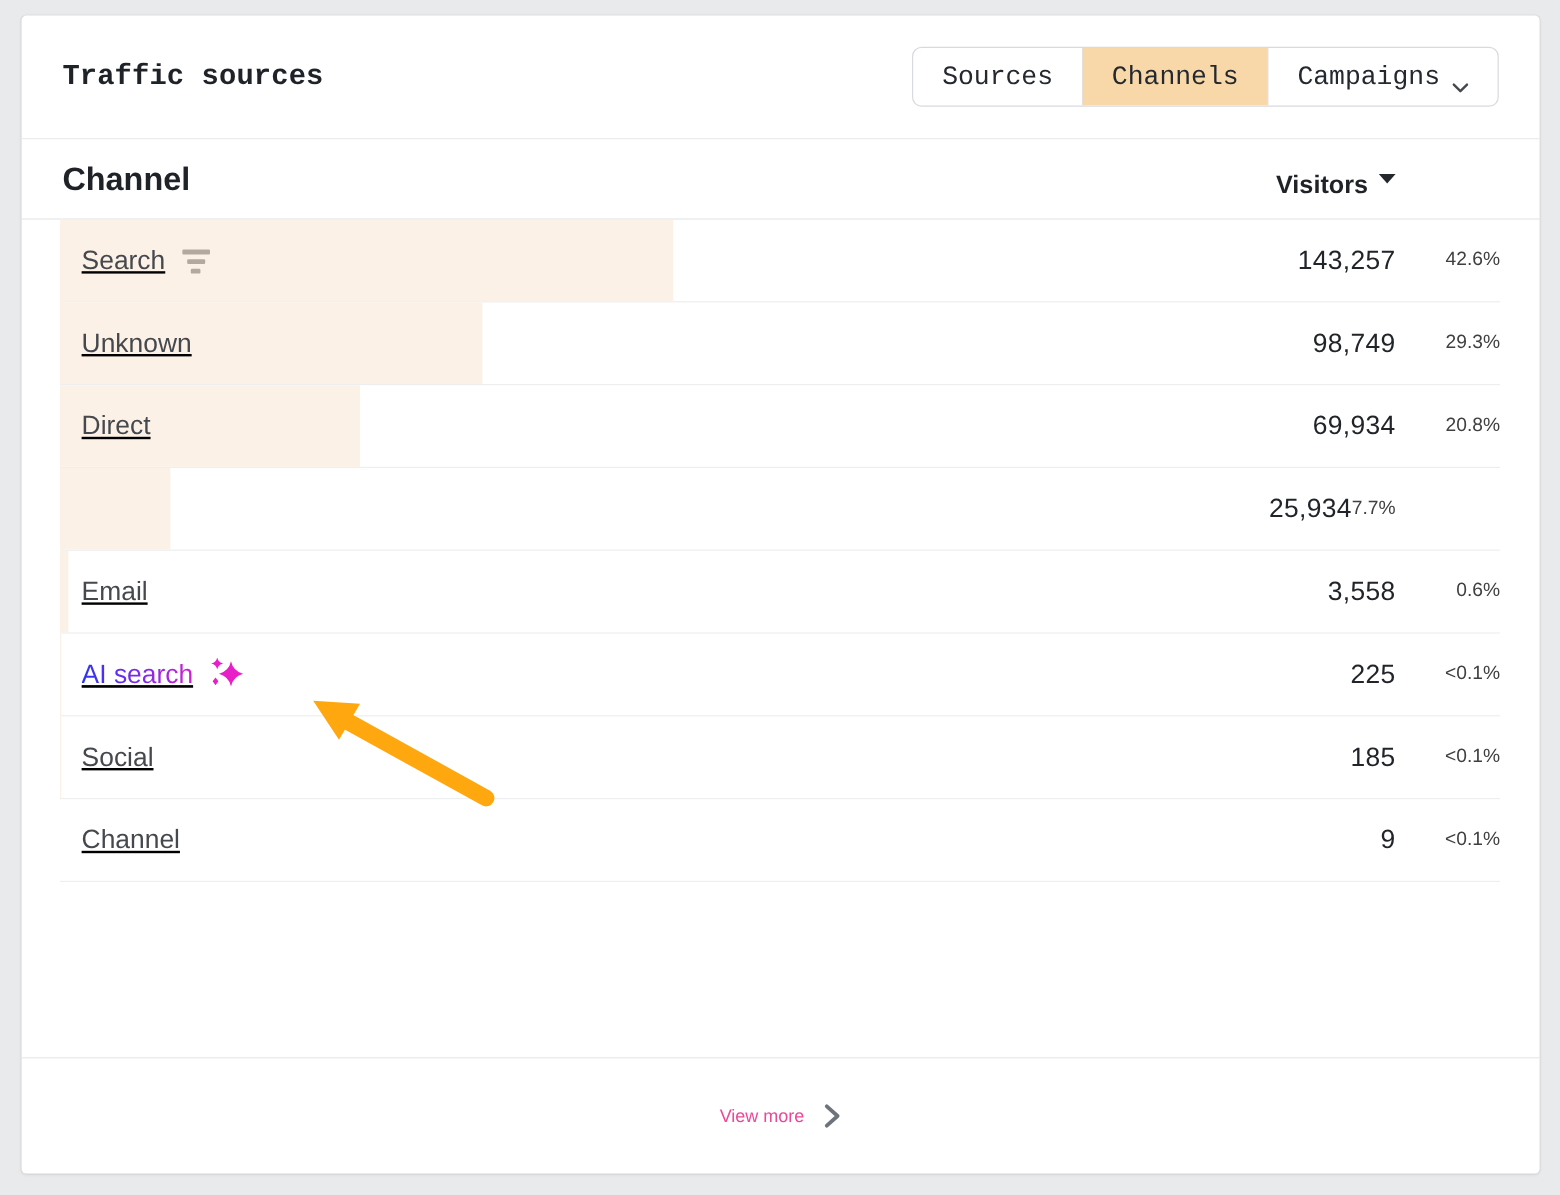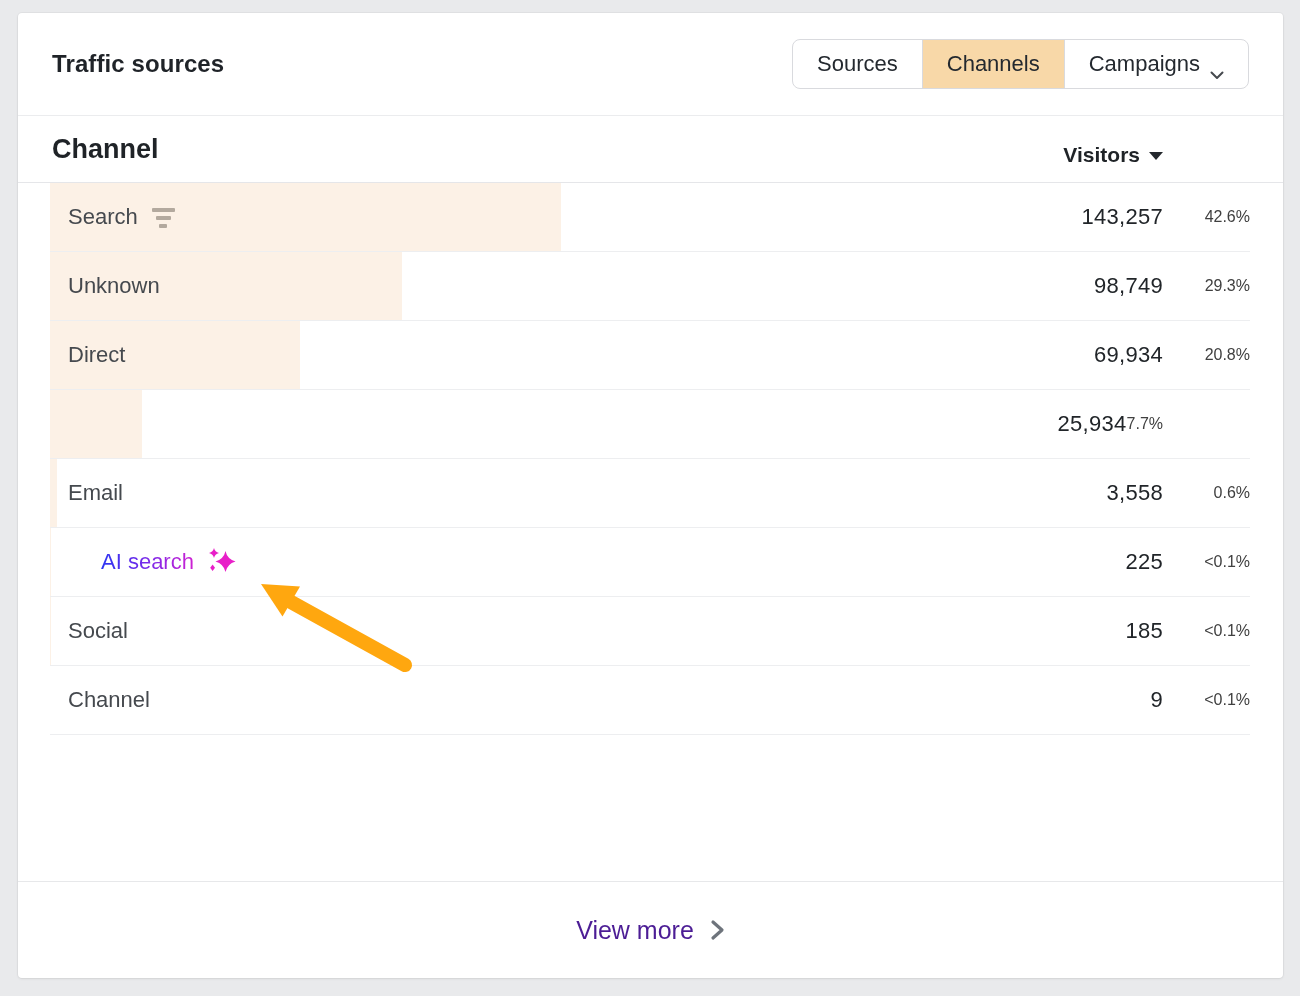--- a/index.html
+++ b/index.html
@@ -21,20 +21,21 @@
   }
   
   .panel-header {
     height: 103px;
     flex: 0 0 auto;
     display: flex;
     align-items: center;
     justify-content: space-between;
     padding: 0 34px;
     border-bottom: 1px solid #ebecee;
+    font-family: Liberation Mono, monospace;
   }
   .panel-title {
     font-size: 24px;
     font-weight: 700;
     color: #1f2328;
     letter-spacing: 0.1px;
   }
   .seg-control {
     display: flex;
     align-items: stretch;
@@ -78,21 +79,21 @@
   .col-channel {
     font-size: 27px;
     font-weight: 700;
     color: #1f2327;
   }
   .col-visitors {
     font-size: 21px;
     font-weight: 700;
     color: #1f2327;
     display: flex;
-    align-items: center;
+    align-items: flex-start;
     gap: 9px;
     justify-self: end;
     cursor: pointer;
     margin-top: 11px;
   }
   .sort-triangle {
     width: 0; height: 0;
     border-left: 7px solid transparent;
     border-right: 7px solid transparent;
     border-top: 8px solid #24282d;
@@ -119,32 +120,32 @@
     left: 0; top: 0; bottom: 0;
     background: #fcf1e6;
     z-index: 0;
   }
   .row > .cell { position: relative; z-index: 1; }
   .channel-cell {
     display: flex;
     align-items: center;
     gap: 14px;
     padding-left: 18px;
+    text-decoration: underline;
   }
   .channel-label {
     font-size: 22px;
     color: #45494e;
   }
   .ai-gradient {
     background: linear-gradient(90deg, #2c35f2 0%, #8229e8 55%, #cf21d2 100%);
     -webkit-background-clip: text;
     background-clip: text;
     -webkit-text-fill-color: transparent;
     color: #8229e8;
-    margin-left: 33px;
   }
   .filter-icon {
     display: none;
     flex-direction: column;
     align-items: center;
     gap: 4px;
     margin-top: 2px;
   }
   .filter-icon i {
     display: block;
@@ -174,22 +175,22 @@
     flex: 0 0 auto;
     height: 97px;
     border-top: 1px solid #e7e8ea;
     display: flex;
     align-items: center;
     justify-content: center;
     gap: 16px;
     cursor: pointer;
   }
   .view-more-label {
-    font-size: 25px;
-    color: #4c1d95;
+    font-size: 15px;
+    color: #ec4899;
   }
   
   .arrow-overlay {
     position: absolute;
     left: 0; top: 0;
     width: 1265px; height: 965px;
     pointer-events: none;
     z-index: 5;
   }
 </style>

